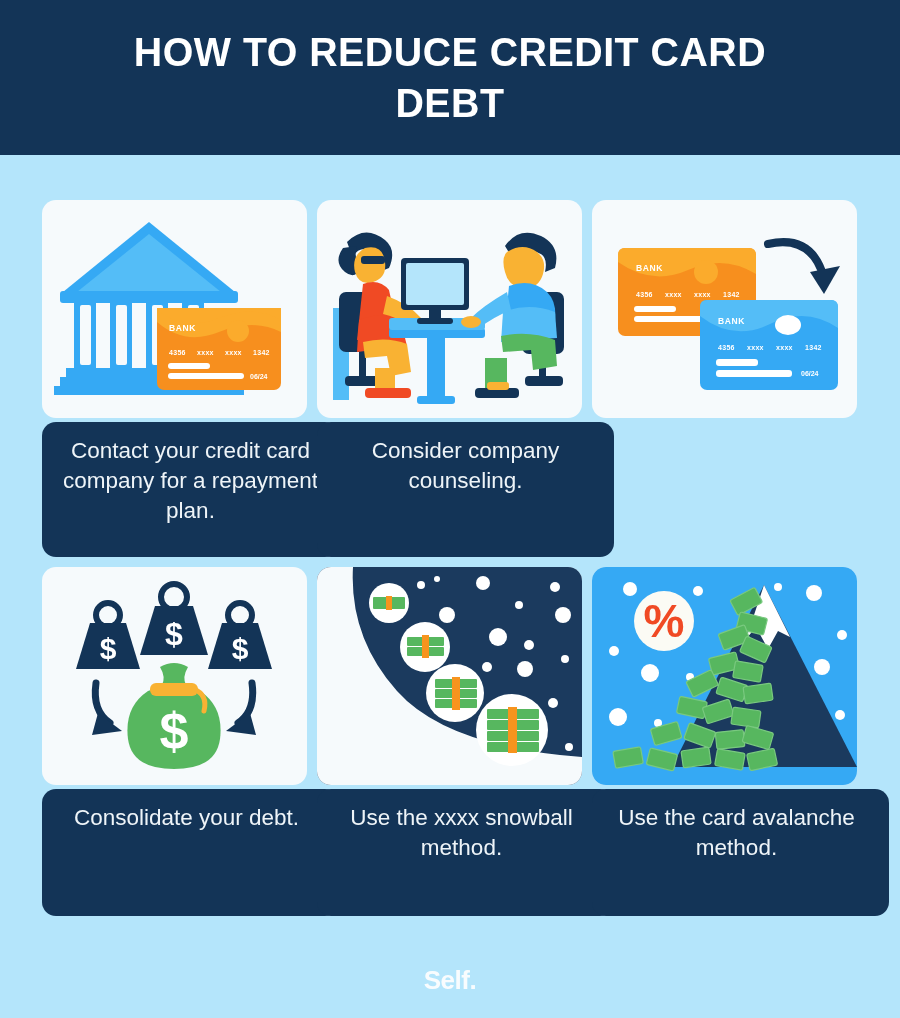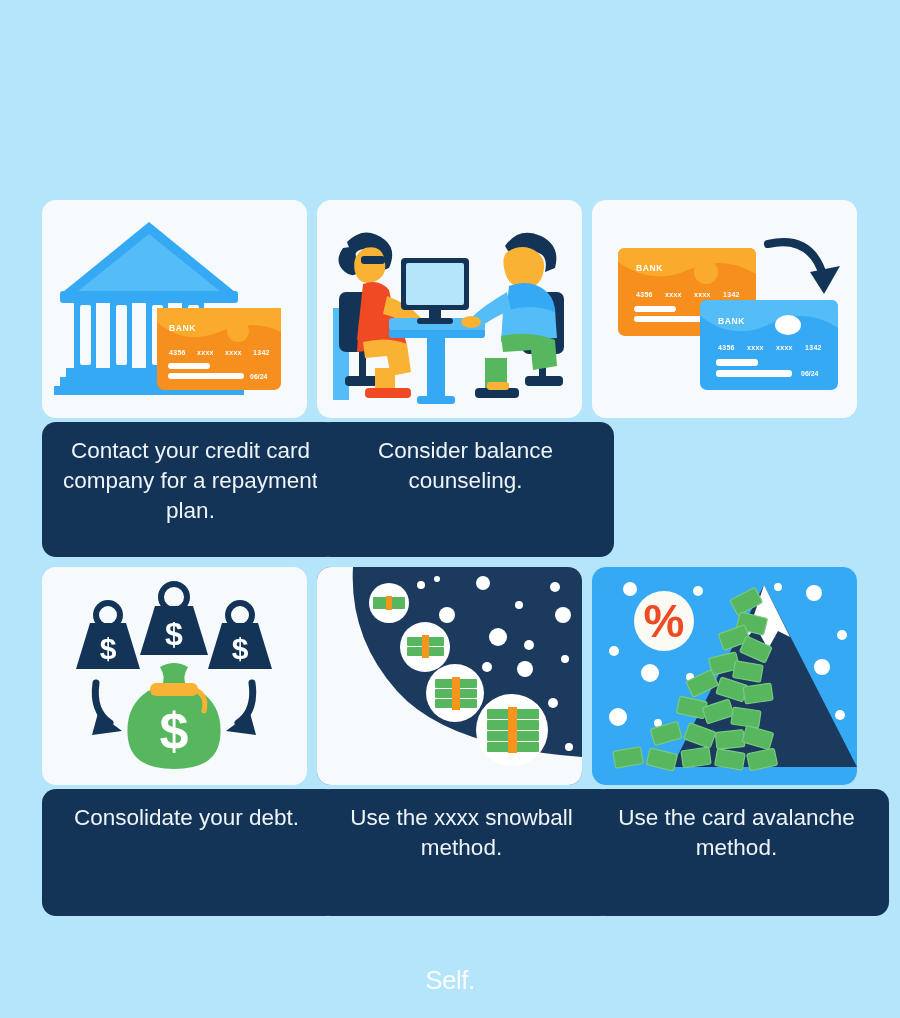--- a/index.html
+++ b/index.html
@@ -70,37 +70,40 @@
   
   .footer {
     position: absolute;
     left: 0; bottom: 22px;
     width: 900px;
     text-align: center;
   }
   .logo {
     color: #ffffff;
     font-size: 26px;
-    font-weight: normal;
+    font-weight: bold;
     letter-spacing: -0.5px;
     opacity: .92;
   }
 
   
   .card-bank { font-size: 8.5px; font-weight: bold; fill: #fff; letter-spacing: .6px;}
   .card-num  { font-size: 7px; font-weight: bold; fill: #fff; letter-spacing: .3px;}
   .card-exp  { font-size: 7px; font-weight: bold; fill: #fff; }
 
   svg { display: block; }
 </style>
 </head>
 <body>
 
 <div class="infographic">
 
+  <div class="header">
+    <div class="header-title">HOW TO REDUCE CREDIT CARD DEBT</div>
+  </div>
 
   <div class="grid">
 
     <div class="cell row1">
       <div class="art-panel">
         <svg viewBox="0 0 265 218" width="265" height="218">
 
           <polygon points="107,22 193,92 21,92" fill="#35a9f4"></polygon>
           <polygon points="107,34 179,92 35,92" fill="#54bdf7"></polygon>
 
@@ -195,21 +198,21 @@
             <path d="M186 112 q26 -10 52 0 l2 26 l-56 4 Z" fill="#54bdf7"></path>
             <path d="M190 92 q-24 14 -36 26 l8 10 q16 -12 32 -18 Z" fill="#54bdf7"></path>
             <ellipse cx="154" cy="122" rx="10" ry="6" fill="#f9b233"></ellipse>
             <path d="M184 136 q28 -6 54 4 l2 26 l-24 4 l-2 -20 l-28 2 Z" fill="#57b75f"></path>
             <rect x="168" y="158" width="22" height="34" fill="#57b75f"></rect>
             <rect x="158" y="188" width="44" height="10" rx="4" fill="#133457"></rect>
             <rect x="170" y="182" width="22" height="8" rx="3" fill="#f9b233"></rect>
           </g>
         </svg>
       </div>
-      <div class="caption-panel">Consider balance counseling.</div>
+      <div class="caption-panel">Consider company counseling.</div>
     </div>
 
     <div class="cell row1">
       <div class="art-panel">
         <svg viewBox="0 0 265 218" width="265" height="218">
 
           <g>
             <path d="M176 44 q44 -10 56 34" stroke="#133457" stroke-width="8" fill="none" stroke-linecap="round"></path>
             <polygon points="218,72 248,66 232,94" fill="#133457"></polygon>
           </g>

